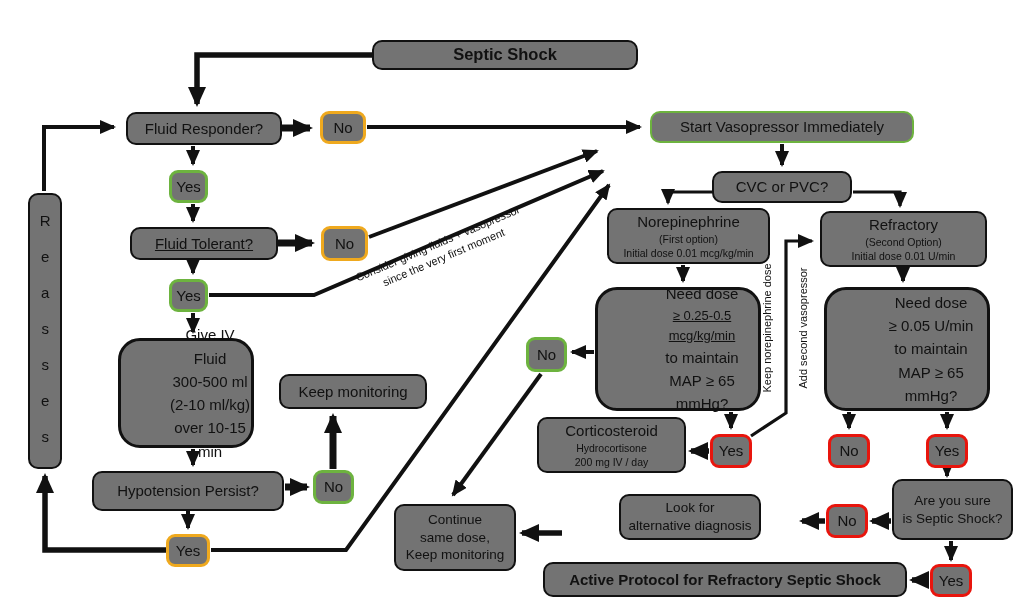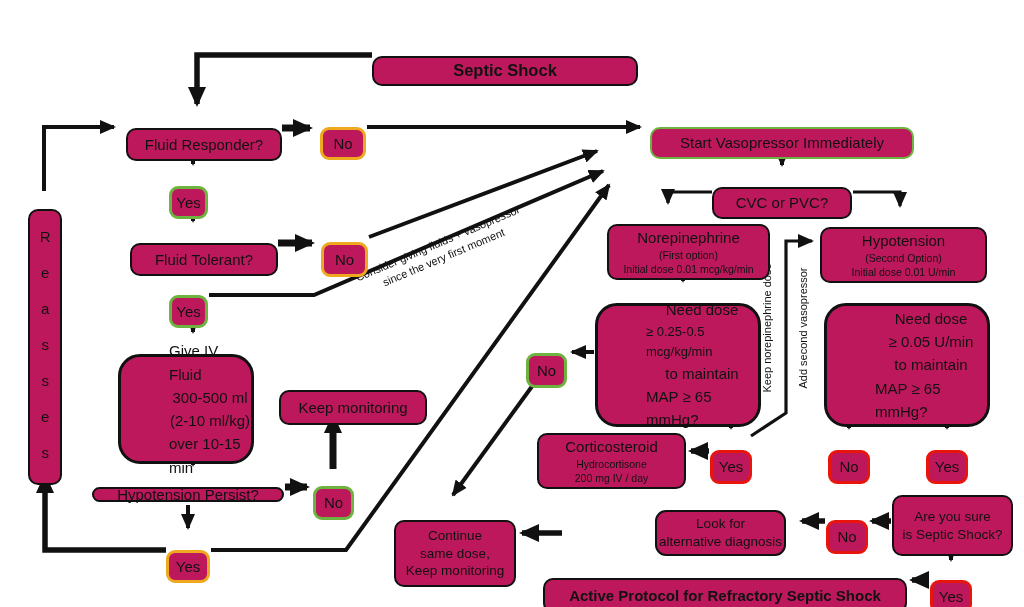--- a/index.html
+++ b/index.html
@@ -1,33 +1,33 @@
 <!DOCTYPE html>
 <html style="--green: #6db33f; --orange: #efa91e; --red: #e8150d; --line: #111111;"><head>
 <meta charset="utf-8">
 <style>
   * { margin:0; padding:0; box-sizing:border-box; }
   html,body { background:#ffffff; font-family:"Liberation Sans", sans-serif; color:#111; }
   #stage { position:relative; width:1024px; height:607px; background:#fff; overflow:hidden; }
   #arrows { position:absolute; left:0; top:0; z-index:1; }
   #arrows polyline { fill:none; stroke:#111; stroke-linejoin:miter; }
   .w3{stroke-width:3.2px}.w4{stroke-width:4px}.w5{stroke-width:5.5px}.w6{stroke-width:7px}
-  .box { position:absolute; z-index:2; background:#be185d; border:2.6px solid #111; border-radius:10px;
+  .box { position:absolute; z-index:2; background:#737373; border:2.6px solid #111; border-radius:10px;
          display:flex; flex-direction:column; align-items:center; justify-content:center;
-         font-size:14.5px; line-height:1.3;margin-top:16px; }
+         text-align:center; font-size:14.5px; line-height:1.3; }
   .bold { font-weight:bold; }
   .rr { border-radius:22px; border-width:3px; line-height:1.55;padding-left:48px; }
   .green { border-color: var(--green,#6db33f); }
   .orange { border-color: var(--orange,#efa91e); }
   .red { border-color: var(--red,#e8150d); }
   .tag { font-size:15px; border-radius:9px; border-width:3px; }
   .t16 { font-size:16.5px; }
   .t15 { font-size:15px; }
   .t13 { font-size:13.5px; }
-  .t12 { font-size:13px; }
+  .t12 { font-size:13px;text-decoration:underline; }
   .t10 { font-size:10.5px; line-height:1.35; }
   .note { position:absolute; z-index:1; font-size:11px; text-align:center; white-space:nowrap; line-height:1.4; }
   .rot { transform: translate(-50%,-50%) rotate(-23deg); }
   .vert { transform: translate(-50%,-50%) rotate(-90deg); }
   .vtext { writing-mode: vertical-lr; text-orientation: upright; letter-spacing: 19px; font-size:15px; margin-top:14px; }
 </style>
 </head>
 <body>
 
 <div id="stage">
@@ -88,48 +88,48 @@
   <div class="box bold t16" style="left:372px;top:40px;width:266px;height:30px;">Septic Shock</div>
 
   <div class="box" style="left:28px;top:193px;width:34px;height:276px;">
     <span class="vtext">Reasses</span>
   </div>
 
   <div class="box t15" style="left:126px;top:112px;width:156px;height:33px;">Fluid Responder?</div>
   <div class="box tag orange" style="left:320px;top:111px;width:46px;height:33px;">No</div>
   <div class="box tag green" style="left:169px;top:170px;width:39px;height:33px;">Yes</div>
 
-  <div class="box t15" style="left:130px;top:227px;width:148px;height:33px;">Fluid Tolerant?</div>
+  <div class="box t15" style="left:130px;top:227px;width:148px;height:33px;text-decoration:underline;">Fluid Tolerant?</div>
   <div class="box tag orange" style="left:321px;top:226px;width:47px;height:35px;">No</div>
   <div class="box tag green" style="left:169px;top:279px;width:39px;height:33px;">Yes</div>
 
   <div class="box rr t15" style="left:118px;top:338px;width:136px;height:110px;">
     <span>Give IV Fluid</span>
     <span>300-500 ml</span>
     <span>(2-10 ml/kg)</span>
     <span>over 10-15 min</span>
   </div>
 
   <div class="box t15" style="left:279px;top:374px;width:148px;height:35px;">Keep monitoring</div>
 
-  <div class="box t15" style="left:92px;top:471px;width:192px;height:15px;">Hypotension Persist?</div>
+  <div class="box t15" style="left:92px;top:471px;width:192px;height:40px;">Hypotension Persist?</div>
   <div class="box tag green" style="left:313px;top:470px;width:41px;height:34px;">No</div>
   <div class="box tag orange" style="left:166px;top:534px;width:44px;height:33px;">Yes</div>
 
   <div class="box t15" style="left:712px;top:171px;width:140px;height:32px;">CVC or PVC?</div>
   <div class="box t15 green" style="left:650px;top:111px;width:264px;height:32px;">Start Vasopressor Immediately</div>
 
   <div class="box" style="left:607px;top:208px;width:163px;height:56px;">
     <span class="t15">Norepinephrine</span>
     <span class="t10">(First option)</span>
     <span class="t10">Initial dose 0.01 mcg/kg/min</span>
   </div>
 
   <div class="box" style="left:820px;top:211px;width:167px;height:56px;">
-    <span class="t15">Hypotension</span>
+    <span class="t15">Refractory</span>
     <span class="t10">(Second Option)</span>
     <span class="t10">Initial dose 0.01 U/min</span>
   </div>
 
   <div class="box rr t15" style="left:595px;top:287px;width:166px;height:124px;">
     <span>Need dose</span>
     <span class="t12">≥ 0.25-0.5 mcg/kg/min</span>
     <span>to maintain</span>
     <span>MAP ≥ 65 mmHg?</span>
   </div>
@@ -151,21 +151,21 @@
   <div class="box tag red" style="left:710px;top:434px;width:42px;height:34px;">Yes</div>
   <div class="box tag red" style="left:828px;top:434px;width:42px;height:34px;">No</div>
   <div class="box tag red" style="left:926px;top:434px;width:42px;height:34px;">Yes</div>
 
   <div class="box t13" style="left:892px;top:479px;width:121px;height:61px;">
     <span>Are you sure</span>
     <span>is Septic Shock?</span>
   </div>
   <div class="box tag red" style="left:826px;top:504px;width:42px;height:34px;">No</div>
 
-  <div class="box t13" style="left:655px;top:494px;width:131px;height:46px;border-radius:11px;">
+  <div class="box t13" style="left:619px;top:494px;width:142px;height:46px;">
     <span>Look for</span>
     <span>alternative diagnosis</span>
   </div>
 
   <div class="box t13" style="left:394px;top:504px;width:122px;height:67px;">
     <span>Continue</span>
     <span>same dose,</span>
     <span>Keep monitoring</span>
   </div>
 

